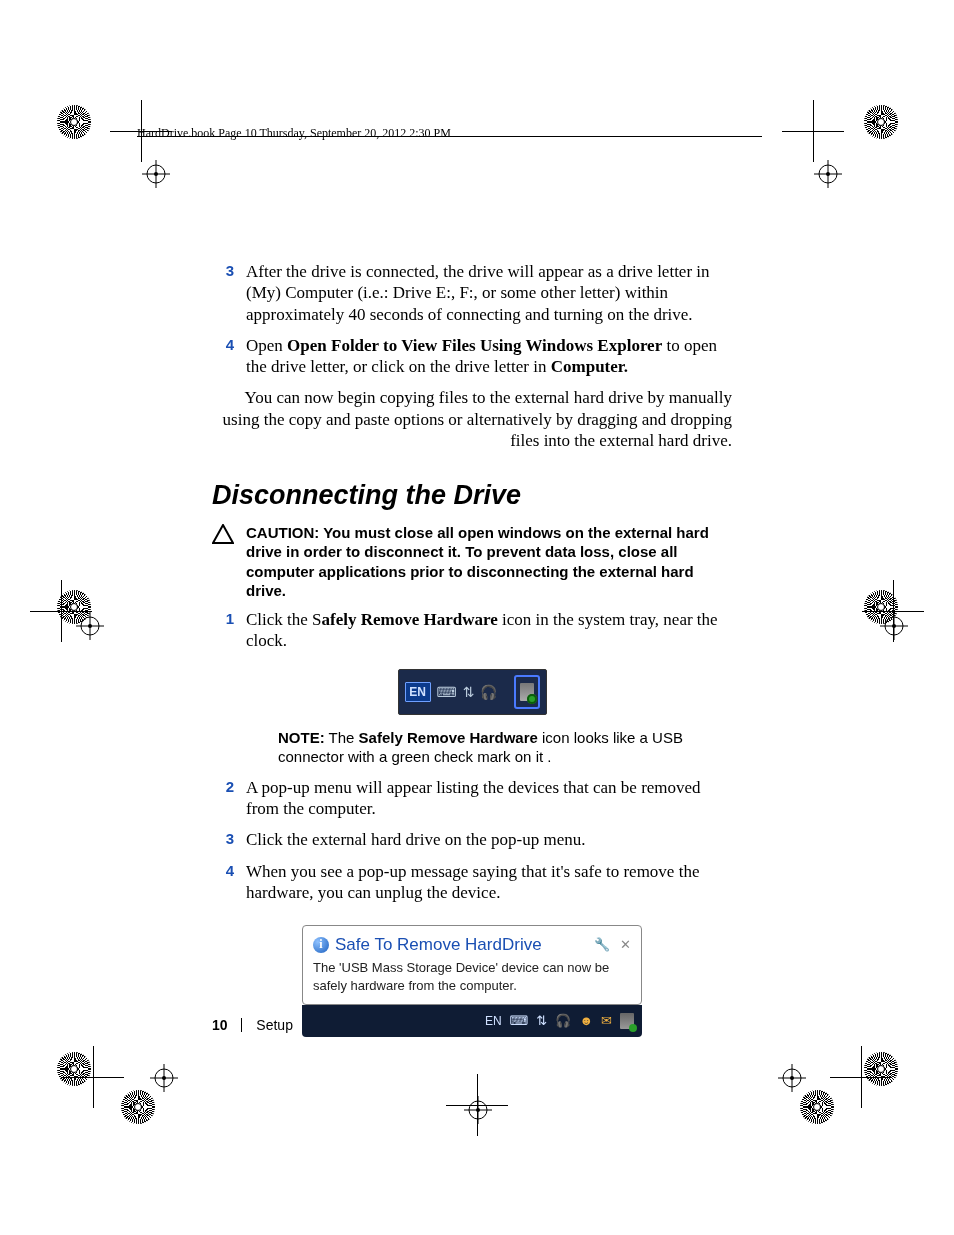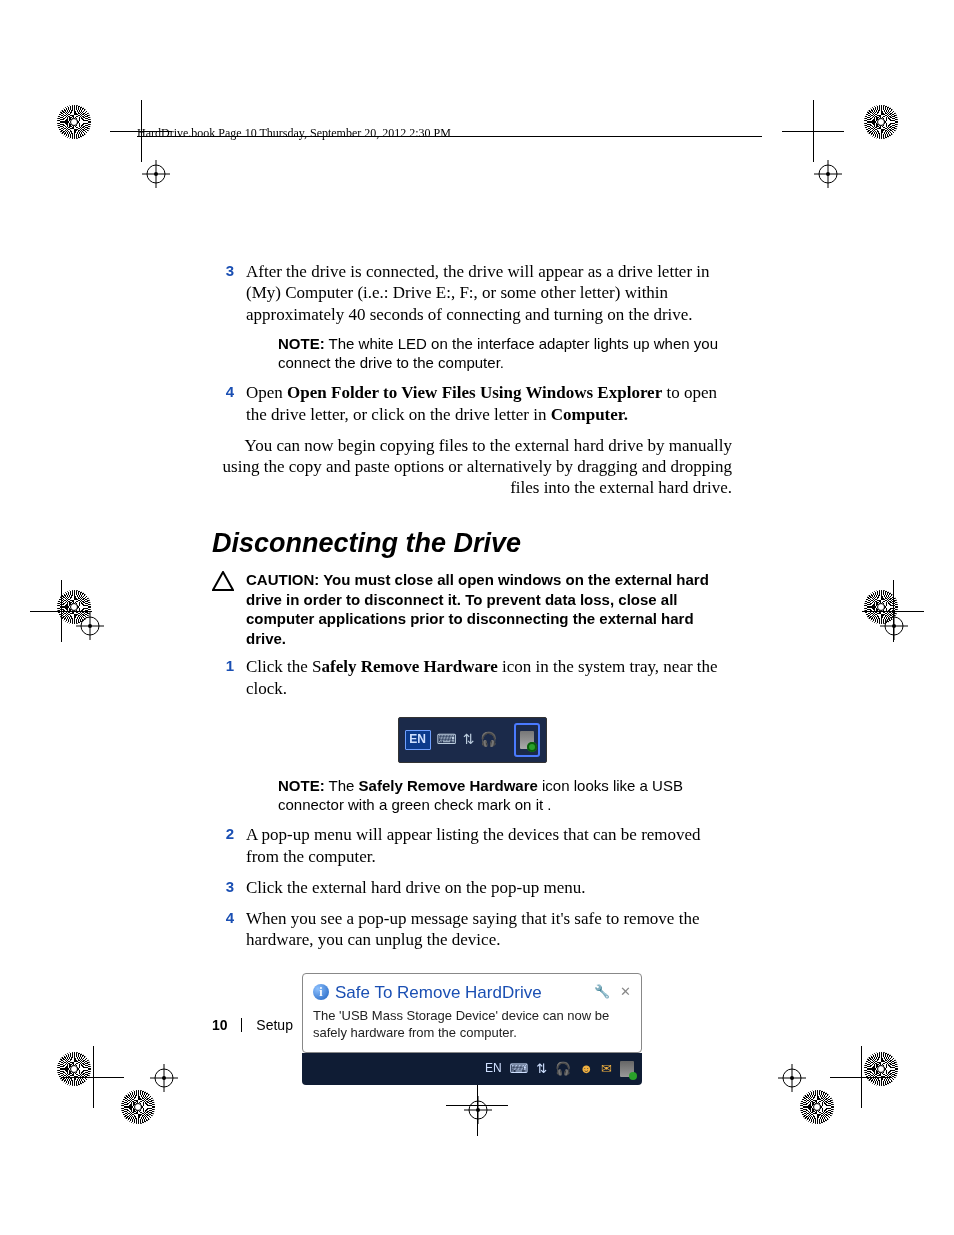--- a/index.html
+++ b/index.html
@@ -405,26 +405,20 @@
   <div class="header-line">HardDrive.book  Page 10  Thursday, September 20, 2012  2:30 PM</div>
   <div class="header-rule"></div>
 
   <div class="content">
 
     <div class="ol-item">
       <span class="ol-num">3</span>
       <span class="ol-body">After the drive is connected, the drive will appear as a drive letter in (My) Computer (i.e.: Drive E:, F:, or some other letter) within approximately 40 seconds of connecting and turning on the drive.</span>
     </div>
 
-    <div class="note-row">
-      <span class="note-icon"><span class="pencil-box"></span></span>
-      <span class="note-text">
-        <span class="note-label">NOTE:</span><span> The white LED on the interface adapter lights up when you connect the drive to the computer.</span>
-      </span>
-    </div>
 
     <div class="ol-item">
       <span class="ol-num">4</span>
       <span class="ol-body">
         <span>Open </span><span class="bold">Open Folder to View Files Using Windows Explorer</span><span> to open the drive letter, or click on the drive letter in </span><span class="bold">Computer.</span>
       </span>
     </div>
 
     <div class="body-para">You can now begin copying files to the external hard drive by manually using the copy and paste options or alternatively by dragging and dropping files into the external hard drive.</div>
 

